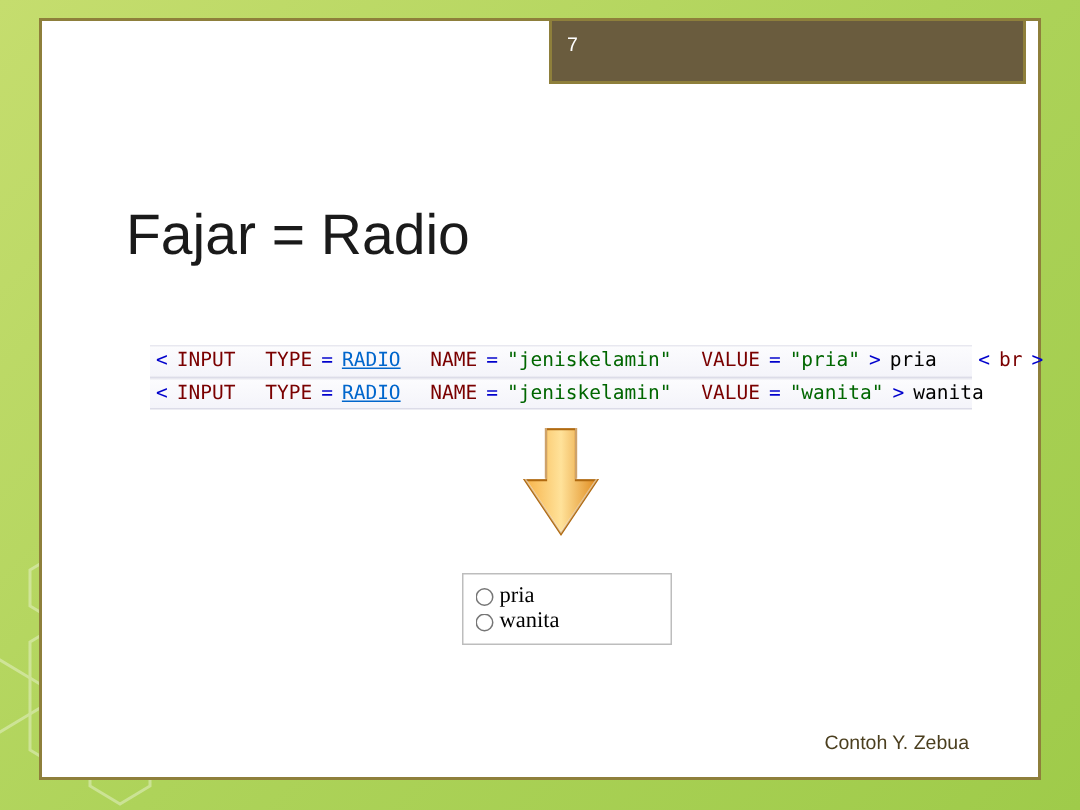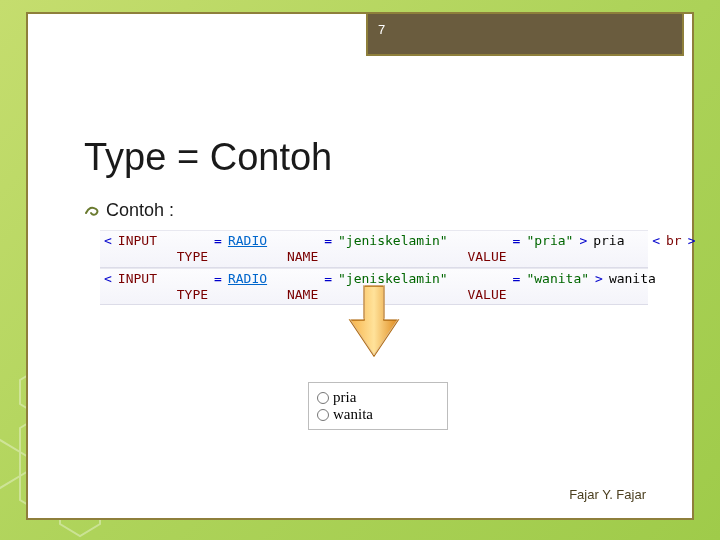--- a/index.html
+++ b/index.html
@@ -80,21 +80,21 @@
     display: flex;
     gap: 6px;
     background: linear-gradient(#fcfcfe, #f4f4fa);
     border-top: 1px solid #e8e8f0;
     border-bottom: 1px solid #dcdce8;
     padding: 1px 4px;
     white-space: pre;
   }
   .c-punct { color: #0000cc; }
   .c-tag   { color: #7a0000; font-weight: normal; }
-  .c-attr  { color: #7a0000; margin-top: 16px; }
+  .c-attr  { color: #7a0000; }
   .c-val1  { color: #0066cc; text-decoration: underline; }
   .c-str   { color: #006600; }
   .c-text  { color: #000000; }
   
   .arrow-wrap {
     position: absolute;
     left: 314px;
     top: 268px;
     width: 64px;
     height: 80px;
@@ -137,28 +137,22 @@
       <polygon points="60,160 80,148 100,160 100,184 80,196 60,184"></polygon>
     </g>
   </svg>
 
   <div class="content-frame">
 
     <div class="page-badge">
       <span>7</span>
     </div>
 
-    <h1 class="slide-title">Type = Contoh</h1>
+    <h1 class="slide-title">Fajar = Radio</h1>
 
-    <div class="bullet-row">
-      <svg class="swirl" viewBox="0 0 16 16">
-        <path d="M2 10 Q6 2 12 6 Q15 8 12 11 Q9 13 7 10" fill="none" stroke="#6a7a2f" stroke-width="2" stroke-linecap="round"></path>
-      </svg>
-      <span>Contoh :</span>
-    </div>
 
     <div class="code-block">
       <div class="row"><span class="c-punct">&lt;</span><span class="c-tag">INPUT</span><span> </span><span class="c-attr">TYPE</span><span class="c-punct">=</span><span class="c-val1">RADIO</span><span> </span><span class="c-attr">NAME</span><span class="c-punct">=</span><span class="c-str">"jeniskelamin"</span><span> </span><span class="c-attr">VALUE</span><span class="c-punct">=</span><span class="c-str">"pria"</span><span class="c-punct">&gt;</span><span class="c-text">pria</span><span>  </span><span class="c-punct">&lt;</span><span class="c-tag">br</span><span class="c-punct">&gt;</span></div>
       <div class="row"><span class="c-punct">&lt;</span><span class="c-tag">INPUT</span><span> </span><span class="c-attr">TYPE</span><span class="c-punct">=</span><span class="c-val1">RADIO</span><span> </span><span class="c-attr">NAME</span><span class="c-punct">=</span><span class="c-str">"jeniskelamin"</span><span> </span><span class="c-attr">VALUE</span><span class="c-punct">=</span><span class="c-str">"wanita"</span><span class="c-punct">&gt;</span><span class="c-text">wanita</span></div>
     </div>
 
     <div class="arrow-wrap">
       <svg viewBox="0 0 64 80" width="64" height="80">
         <defs>
           <linearGradient id="ag" x1="0" x2="1" y1="0" y2="0">
@@ -176,16 +170,16 @@
       <label>
         <input type="radio" name="jk" style="">
         <span>pria</span>
       </label>
       <label>
         <input type="radio" name="jk" style="">
         <span>wanita</span>
       </label>
     </div>
 
-    <div class="footer-name">Fajar Y. Fajar</div>
+    <div class="footer-name">Contoh Y. Zebua</div>
 
   </div>
 </div>
 
 </body></html>

